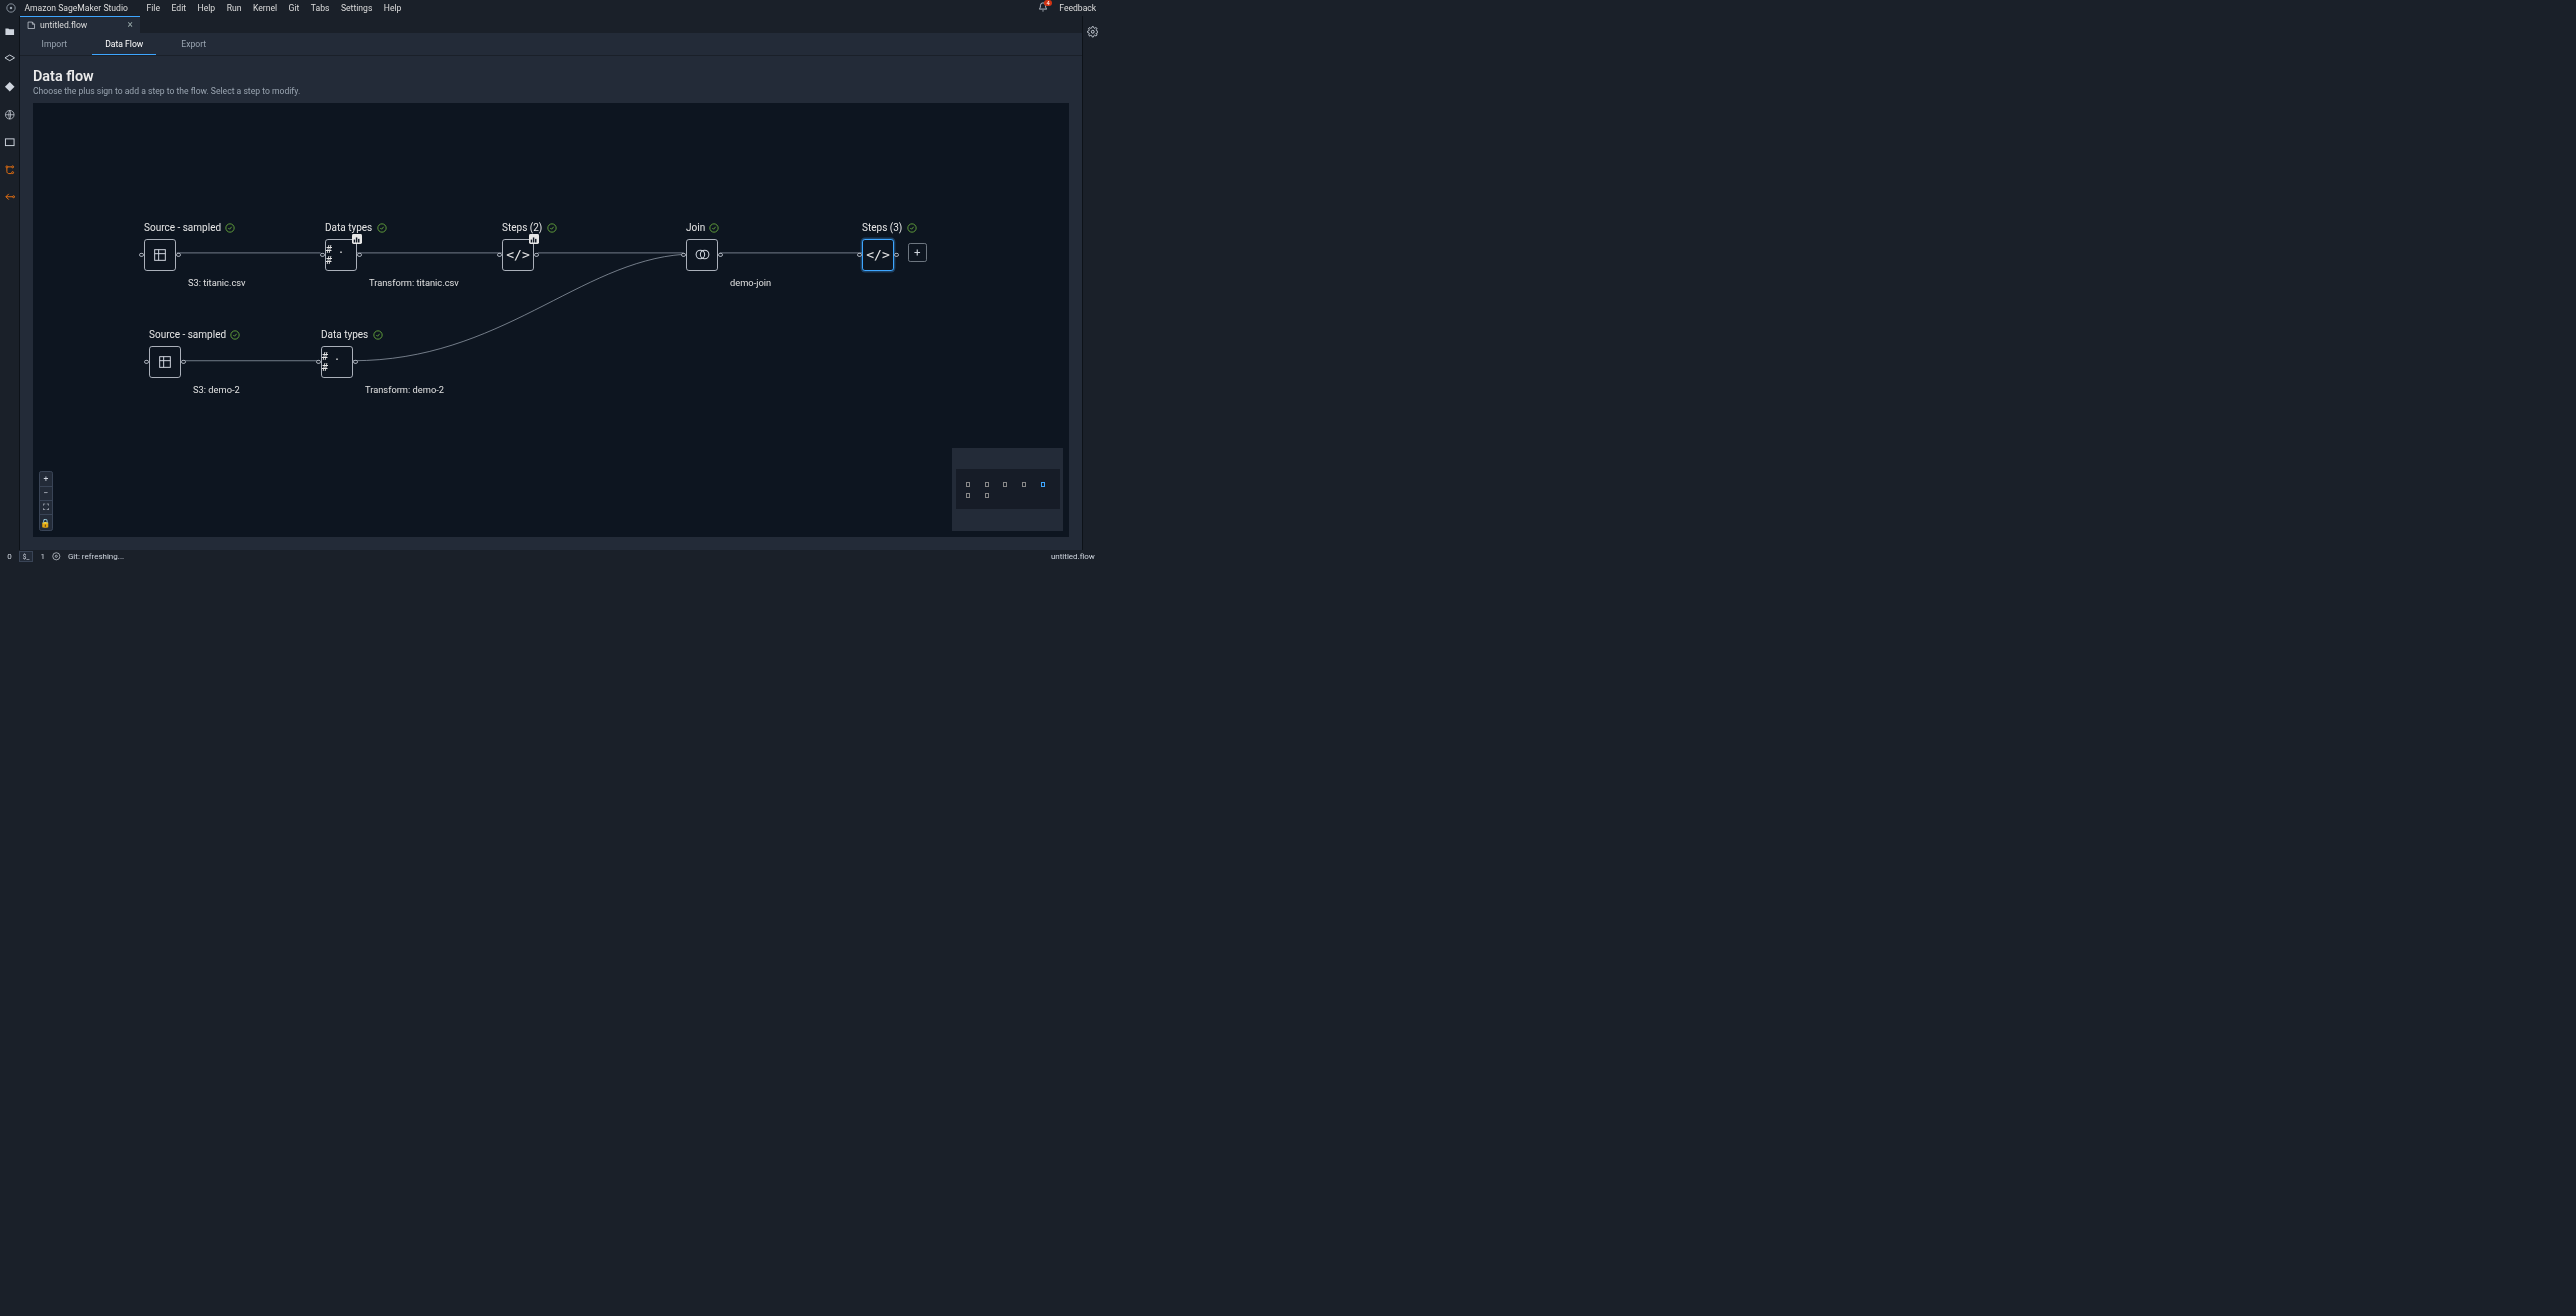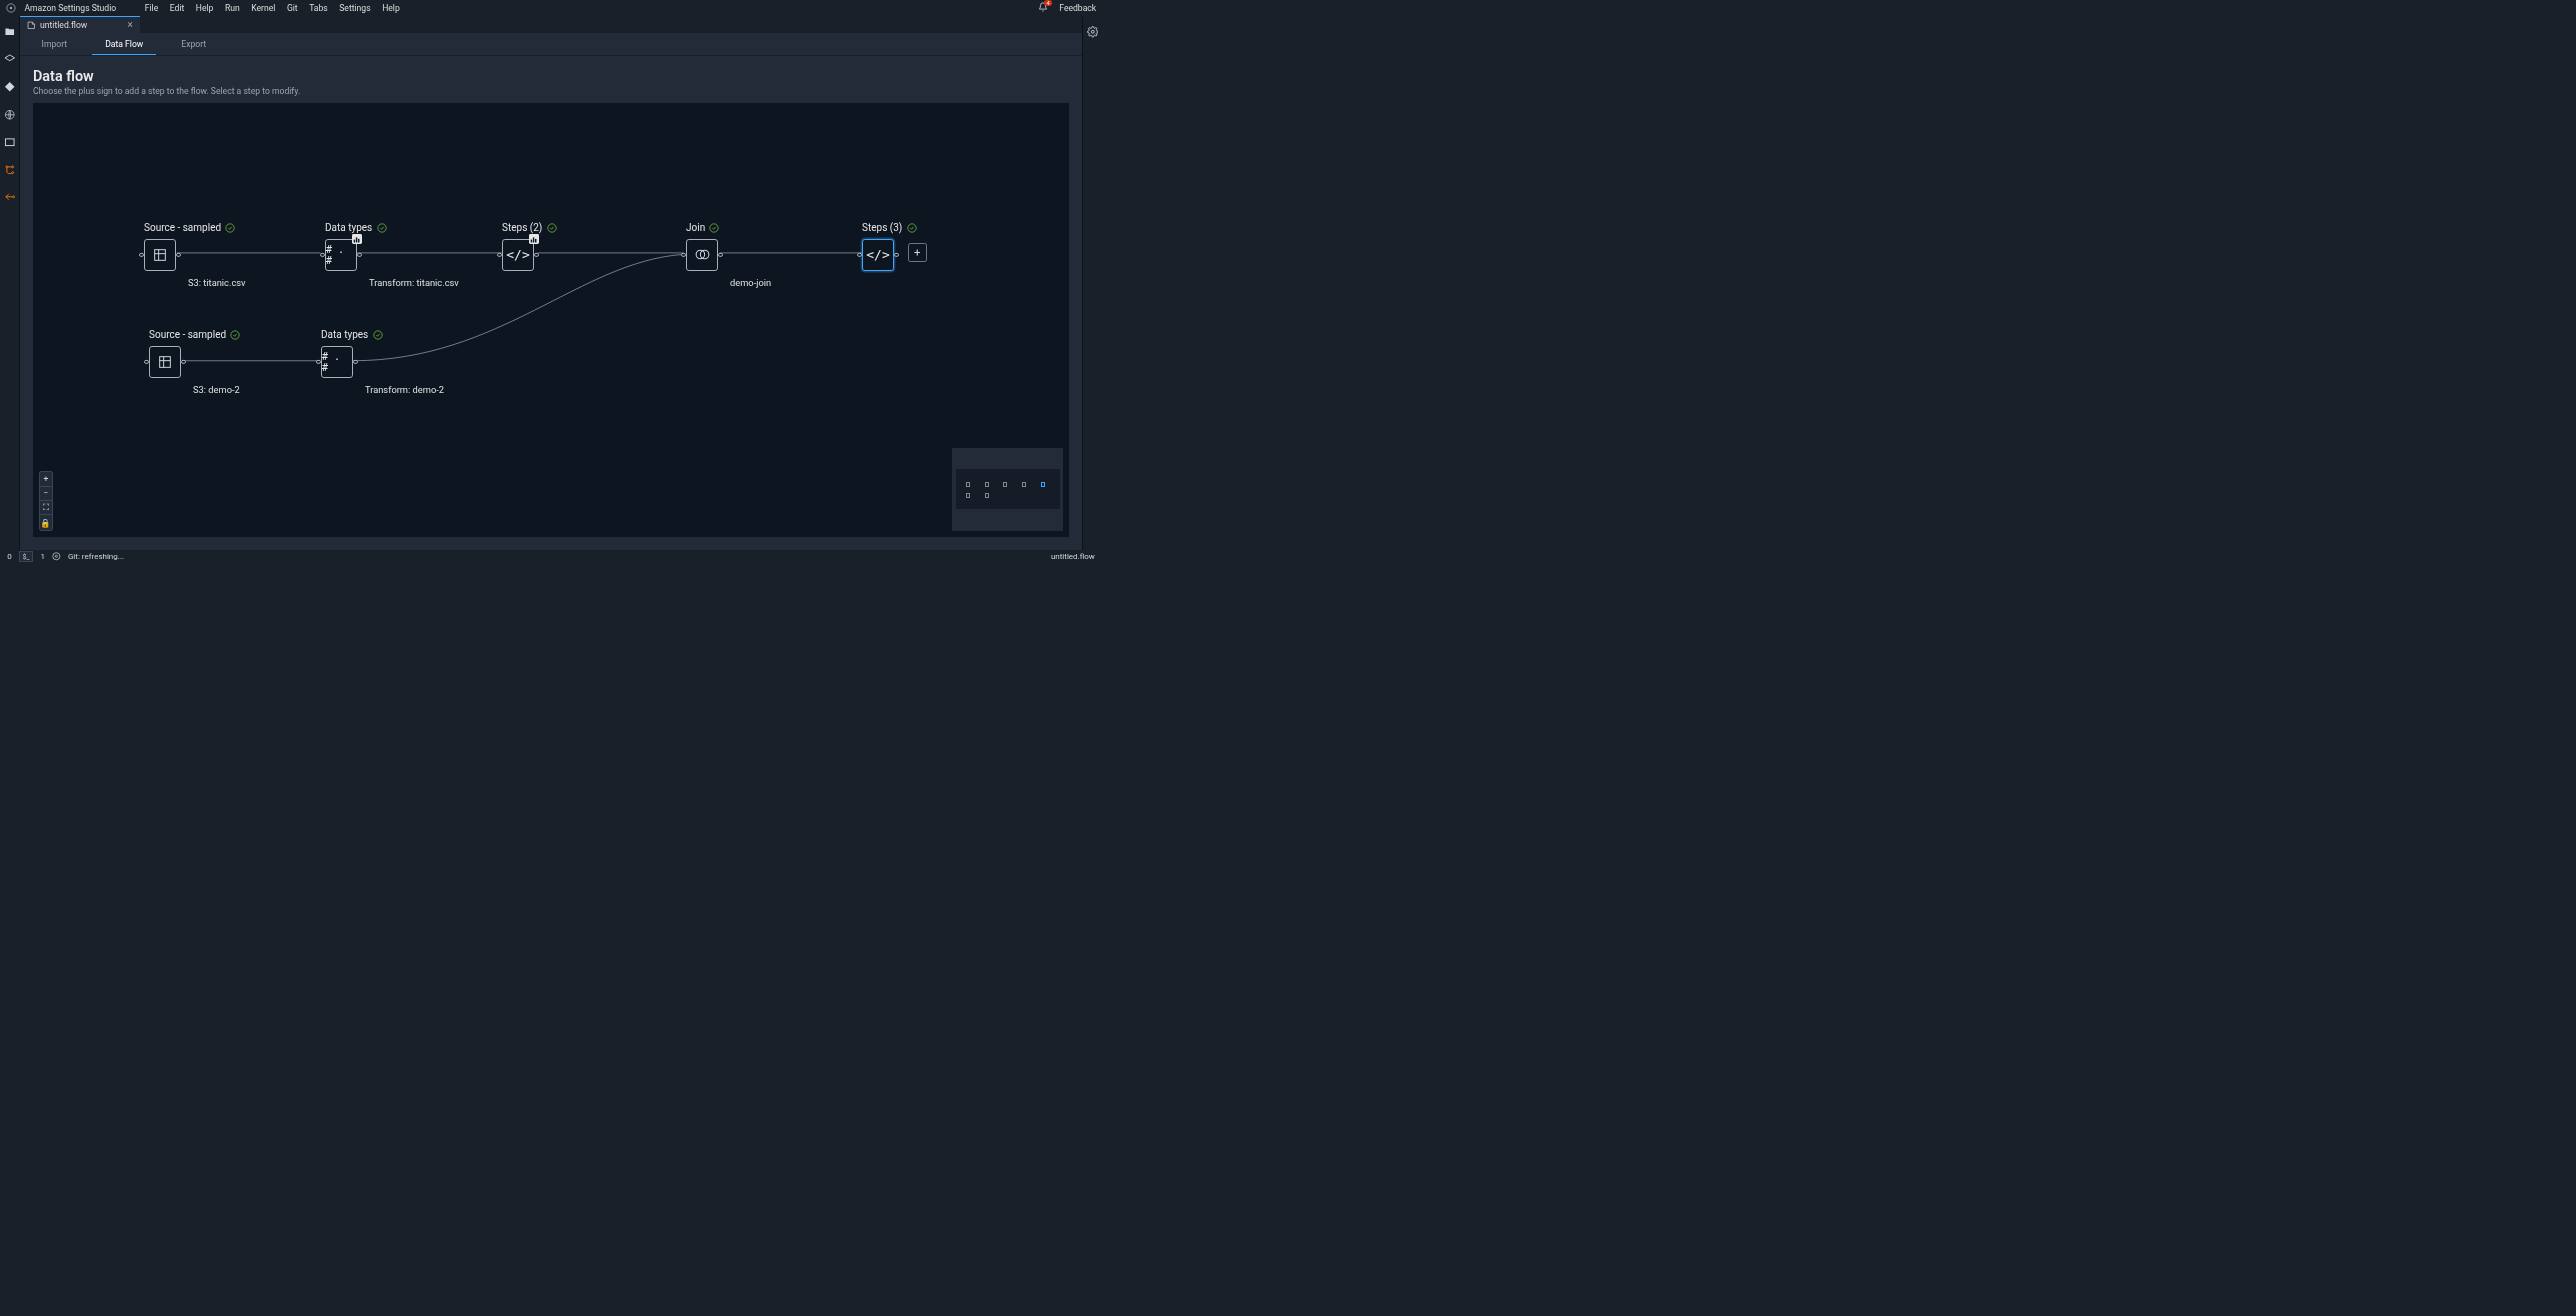--- a/index.html
+++ b/index.html
@@ -17,21 +17,21 @@
     height: 16px;
     background: #1a2029;
     display: flex;
     align-items: center;
     padding: 0 5.8px;
     gap: 8.6px;
     font-size: 8.6px;
   }
   .topbar .logo { width: 10px; height: 10px; display:flex; align-items:center; justify-content:center; }
   .app-title { font-weight: 400; color: #dcdcdc; }
-  .menu { display: flex; gap: 11.5px; margin-left: 20px; }
+  .menu { display: flex; gap: 11.5px; margin-left: 10px; }
   .menu span { color: #dcdcdc; cursor: pointer; }
   .topbar-right { margin-left:auto; display:flex; align-items:center; gap:11.5px; }
   .bell { position: relative; }
   .bell .badge { position:absolute; top:-2.2px; right:-4.3px; background:#d13212; color:#fff; font-size:5.8px; border-radius:4.3px; padding:0 2.2px; line-height:6.5px;}
   .feedback { color:#dcdcdc; }
 
   .main-row { display:flex; height: calc(100% - 16px - 14.4px); }
 
   .leftbar {
     width: 20px;
@@ -211,21 +211,21 @@
 </head>
 <body>
 
 <div class="topbar">
   <div class="logo">
     <svg viewBox="0 0 24 24" width="10" height="10">
         <circle cx="12" cy="12" r="10" fill="none" stroke="#9aa5b1" stroke-width="2"></circle>
         <circle cx="12" cy="12" r="3" fill="#9aa5b1"></circle>
       </svg>
   </div>
-  <span class="app-title">Amazon Settings Studio</span>
+  <span class="app-title">Amazon SageMaker Studio</span>
   <div class="menu">
     <span>File</span>
     <span>Edit</span>
     <span>Help</span>
     <span>Run</span>
     <span>Kernel</span>
     <span>Git</span>
     <span>Tabs</span>
     <span>Settings</span>
     <span>Help</span>

